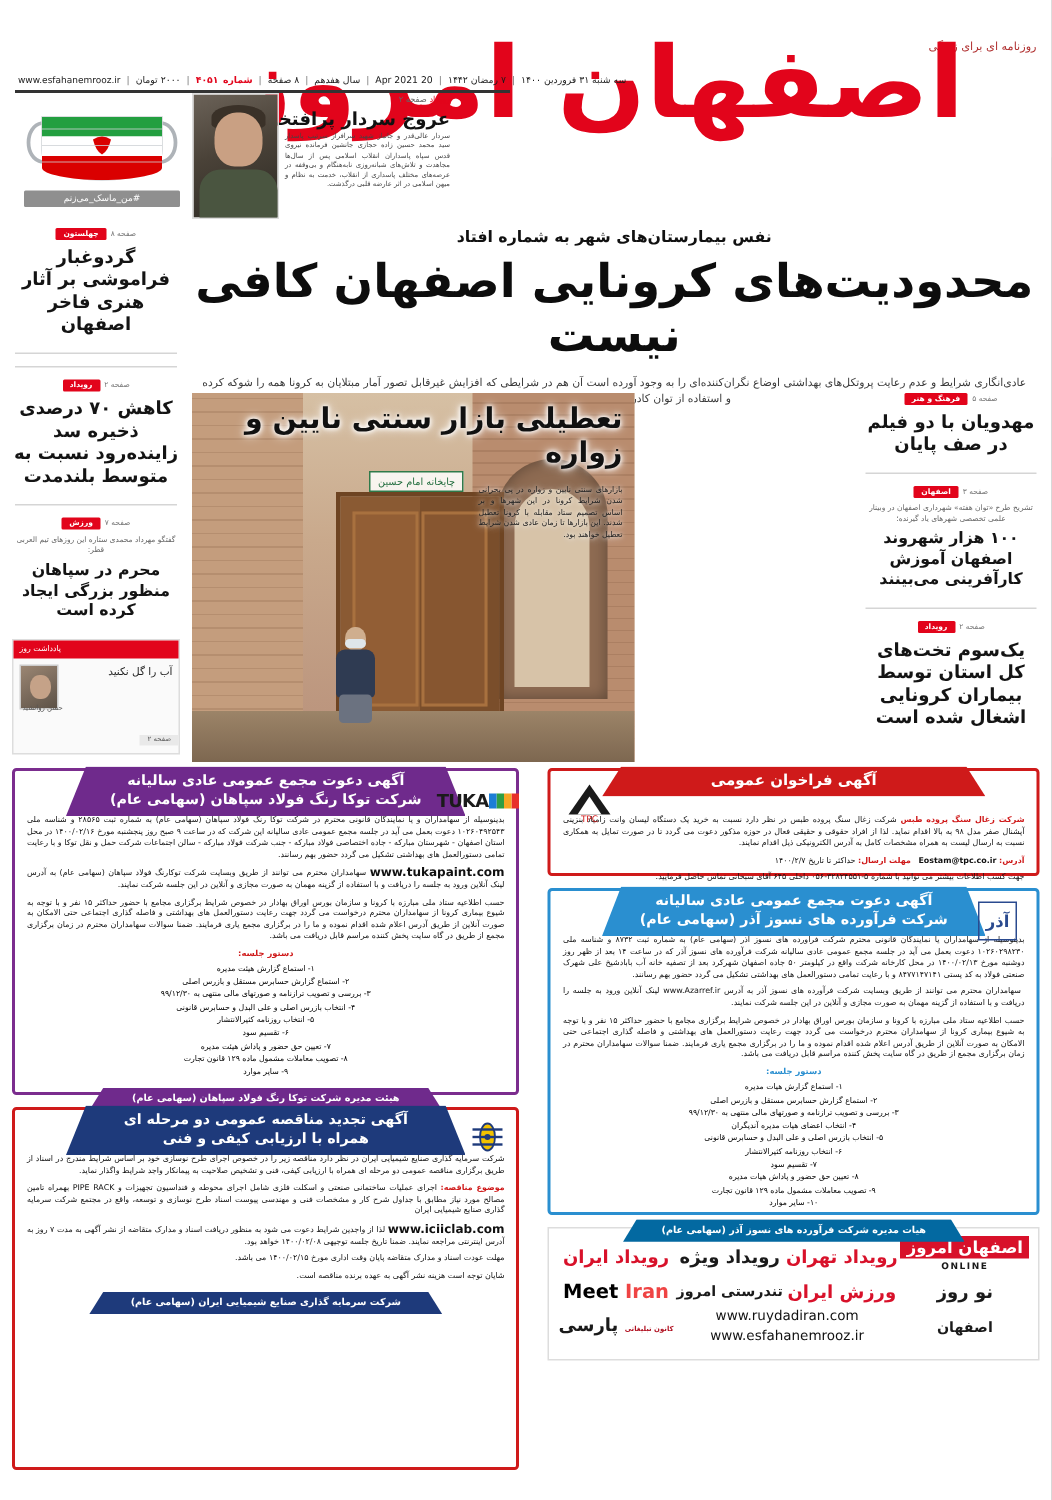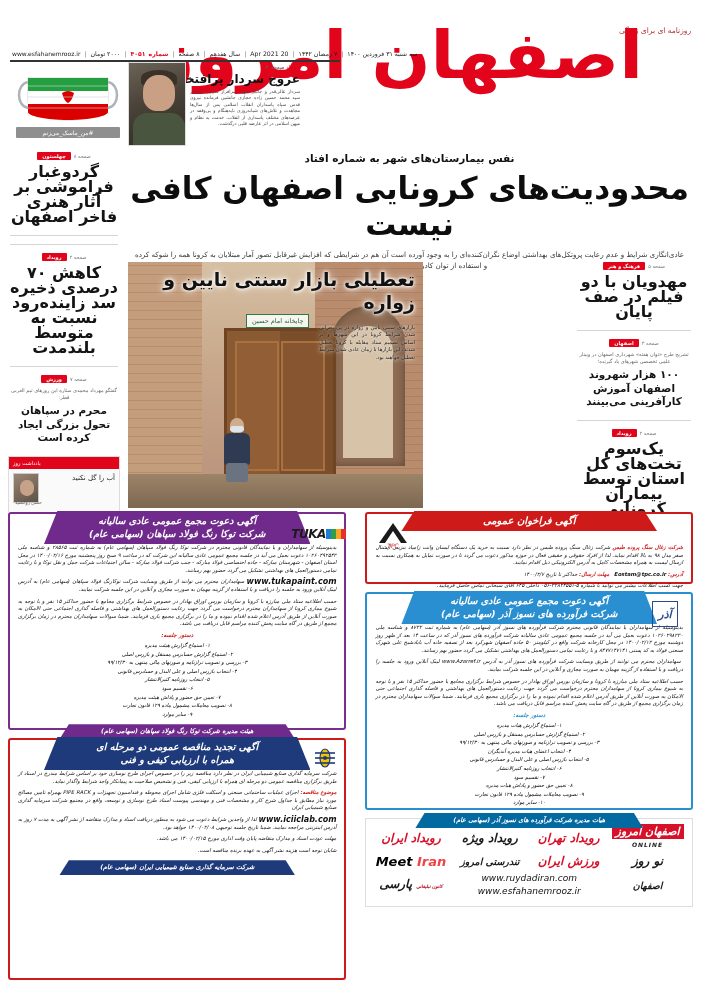--- a/index.html
+++ b/index.html
@@ -136,21 +136,21 @@
   .sb-cat {
     background: #e2041b; color: #fff; font-size: 5px;
     padding: 1px 5px; border-radius: 1px; font-weight: bold;
   }
   .sb-pg { font-size: 5px; color: #777; }
   .sb-lead {
     font-size: 5px; line-height: 7px; color: #666;
     margin-bottom: 3px; padding: 0 2px;
   }
   .sb-title {
-    font-size: 16px; font-weight: bold; color: #141414; line-height: 15px;
+    font-size: 12px; font-weight: bold; color: #141414; line-height: 15px;
   }
   .sb-title.sm { font-size: 10.5px; line-height: 13.5px; }
   .sb-rule { height: 1px; background: #d5d5d5; margin: 8px 2px; }
 
   
   .opinion {
     margin-top: 4px; border: 1px solid #ddd; background: #fafafa;
   }
   .opinion-head {
     background: #e2041b; color: #fff; font-size: 5.2px;
@@ -243,21 +243,21 @@
   .cap-body {
     position:absolute; top:62px; right:8px; width: 96px;
     font-size: 5.2px; line-height: 7.4px; color:#222;
     text-align: justify; direction: rtl;
     text-shadow: 0 0 3px #fff, 0 0 6px #fff;
   }
 
   
   .ads {
     position: absolute; top: 512px; left: 8px; right: 8px; bottom: 8px;
-    display: flex; flex-direction: row-reverse; gap: 19px; font-style: italic;
+    display: flex; flex-direction: row-reverse; gap: 19px;
   }
   .ads-col { display: flex; flex-direction: column; gap: 8px; }
   .col-right { width: 340px; }
   .col-left  { width: 329px; }
 
   .ad { position: relative; background:#fff; }
   .ad-frame {
     border: 2.5px solid #cf1a1a; border-radius: 3px;
     padding: 26px 8px 8px 8px; position: relative; height: 100%;
   }
@@ -437,21 +437,21 @@
       <div class="sb-title">کاهش ۷۰ درصدی ذخیره سد زاینده‌رود نسبت به متوسط بلندمدت</div>
     </div>
     <div class="sb-rule"></div>
 
     <div class="sb-item">
       <div class="sb-kicker">
         <span class="sb-cat">ورزش</span>
         <span class="sb-pg">صفحه ۷</span>
       </div>
       <div class="sb-lead">گفتگو مهرداد محمدی ستاره این روزهای تیم العربی قطر:</div>
-      <div class="sb-title sm">محرم در سپاهان تحول بزرگی ایجاد کرده است</div>
+      <div class="sb-title sm">محرم در سپاهان منظور بزرگی ایجاد کرده است</div>
     </div>
 
     <div class="opinion">
       <div class="opinion-head">یادداشت روز</div>
       <div class="opinion-body">
         <div class="opinion-av"></div>
         <div class="opinion-title">آب را گل نکنید</div>
         <div class="opinion-author">حسن روانشید</div>
       </div>
       <div class="opinion-pg">صفحه ۲</div>

